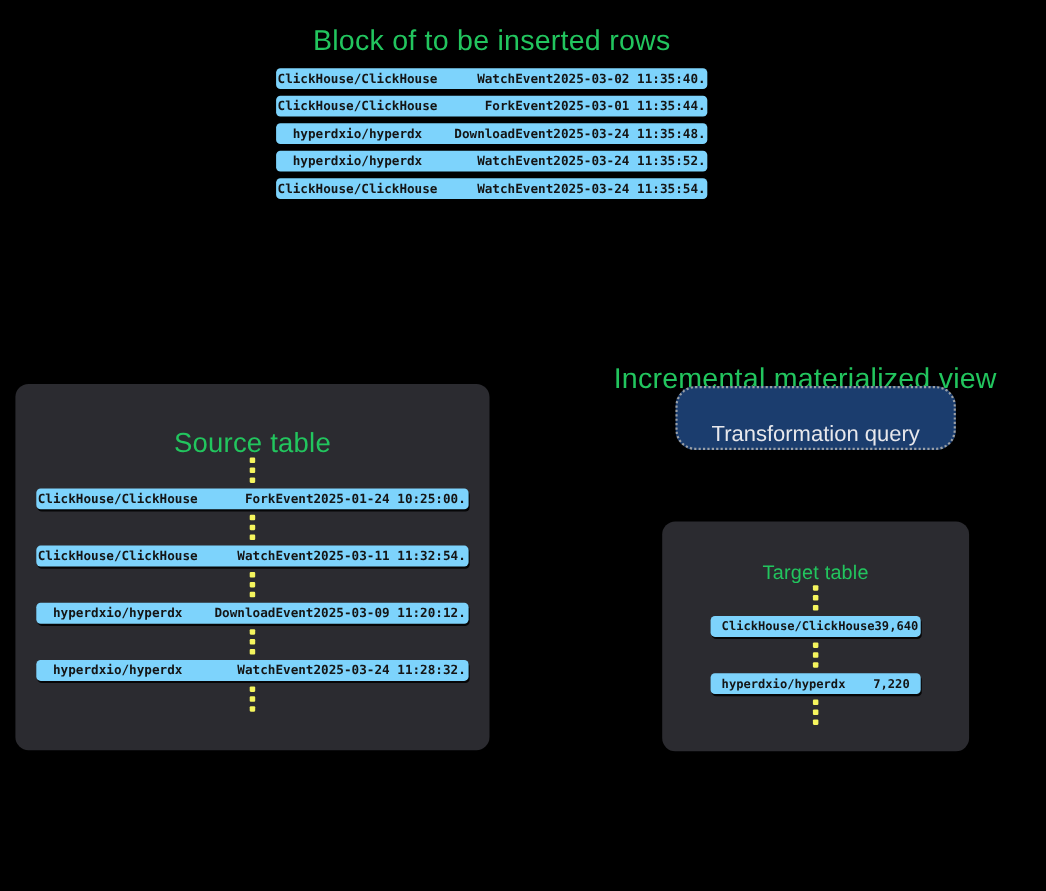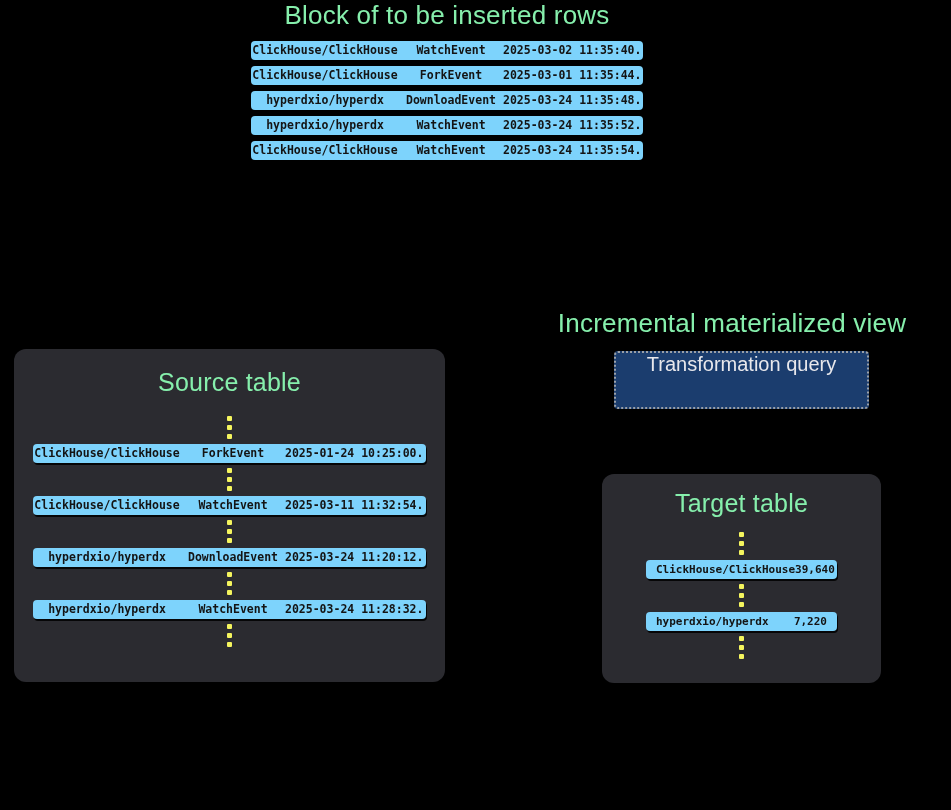--- a/index.html
+++ b/index.html
@@ -12,46 +12,47 @@
     overflow: hidden;
   }
 
   body {
     position: relative;
     font-family: "Liberation Sans", sans-serif;
     -webkit-font-smoothing: antialiased;
   }
 
   .heading {
-    color: #86efac;
+    color: #22c55e;
     font-family: "Liberation Sans", sans-serif;
     font-weight: 400;
     letter-spacing: 0.2px;
     text-align: center;
     white-space: nowrap;
+    margin-top: 21px;
   }
 
   
   .row-pill {
     background: #7dd3fc;
     color: #141414;
     font-family: "DejaVu Sans Mono", monospace;
     font-weight: 700;
     font-size: 11.5px;
     line-height: 1;
     height: 19px;
     border-radius: 4px;
     display: flex;
     align-items: center;
     box-shadow: 1px 2px 0 rgba(0,0,0,0.85);
     white-space: nowrap;
     overflow: hidden;
   }
   .row-pill .c-repo   { flex: 0 0 148px; text-align: center; }
-  .row-pill .c-event  { flex: 0 0 104px; text-align: center; }
+  .row-pill .c-event  { flex: 0 0 104px; text-align: right; }
   .row-pill .c-time   { flex: 0 0 auto;  text-align: left; }
   .row-pill .c-dots   { flex: 1 1 auto;  text-align: center; letter-spacing: 1px; }
 
   
   #top-block {
     position: absolute;
     left: 251px;
     top: 0;
     width: 392px;
   }
@@ -64,21 +65,21 @@
     background: #2b2b30;
     border-radius: 12px;
     padding-left: 38px;
   }
 
   #source-panel { left: 14px;  top: 349px; width: 431px; height: 333px; }
   #target-panel { left: 602px; top: 474px; width: 279px; height: 209px; }
 
   .panel .heading { position: absolute; left: 0; right: 0; }
   #source-panel .heading { top: 19px; font-size: 25px; }
-  #target-panel .heading { top: 15px; font-size: 25px; }
+  #target-panel .heading { top: 15px; font-size: 18px; }
 
   
   .dots {
     display: flex;
     flex-direction: column;
     align-items: center;
     gap: 4px;
     padding: 5px 0;
   }
   .dots i {
@@ -118,23 +119,23 @@
   }
 
   #transformation-query {
     position: absolute;
     left: 614px;
     top: 351px;
     width: 255px;
     height: 58px;
     background: #1b3d6e;
     border: 2px dotted #9aa0a8;
-    border-radius: 4px;
-    display: flex;
-    align-items: flex-start;
+    border-radius: 18px;
+    display: flex;
+    align-items: flex-end;
     justify-content: center;
     color: #e8e8ec;
     font-size: 20px;
     font-family: "Liberation Sans", sans-serif;
     white-space: nowrap;
   }
 </style>
 </head>
 <body>
 
@@ -200,21 +201,21 @@
         <span class="c-dots">...</span>
       </div>
       <div class="dots">
         <i></i>
         <i></i>
         <i></i>
       </div>
       <div class="row-pill">
         <span class="c-repo">hyperdxio/hyperdx</span>
         <span class="c-event">DownloadEvent</span>
-        <span class="c-time">2025-03-24 11:20:12</span>
+        <span class="c-time">2025-03-09 11:20:12</span>
         <span class="c-dots">...</span>
       </div>
       <div class="dots">
         <i></i>
         <i></i>
         <i></i>
       </div>
       <div class="row-pill">
         <span class="c-repo">hyperdxio/hyperdx</span>
         <span class="c-event">WatchEvent</span>

